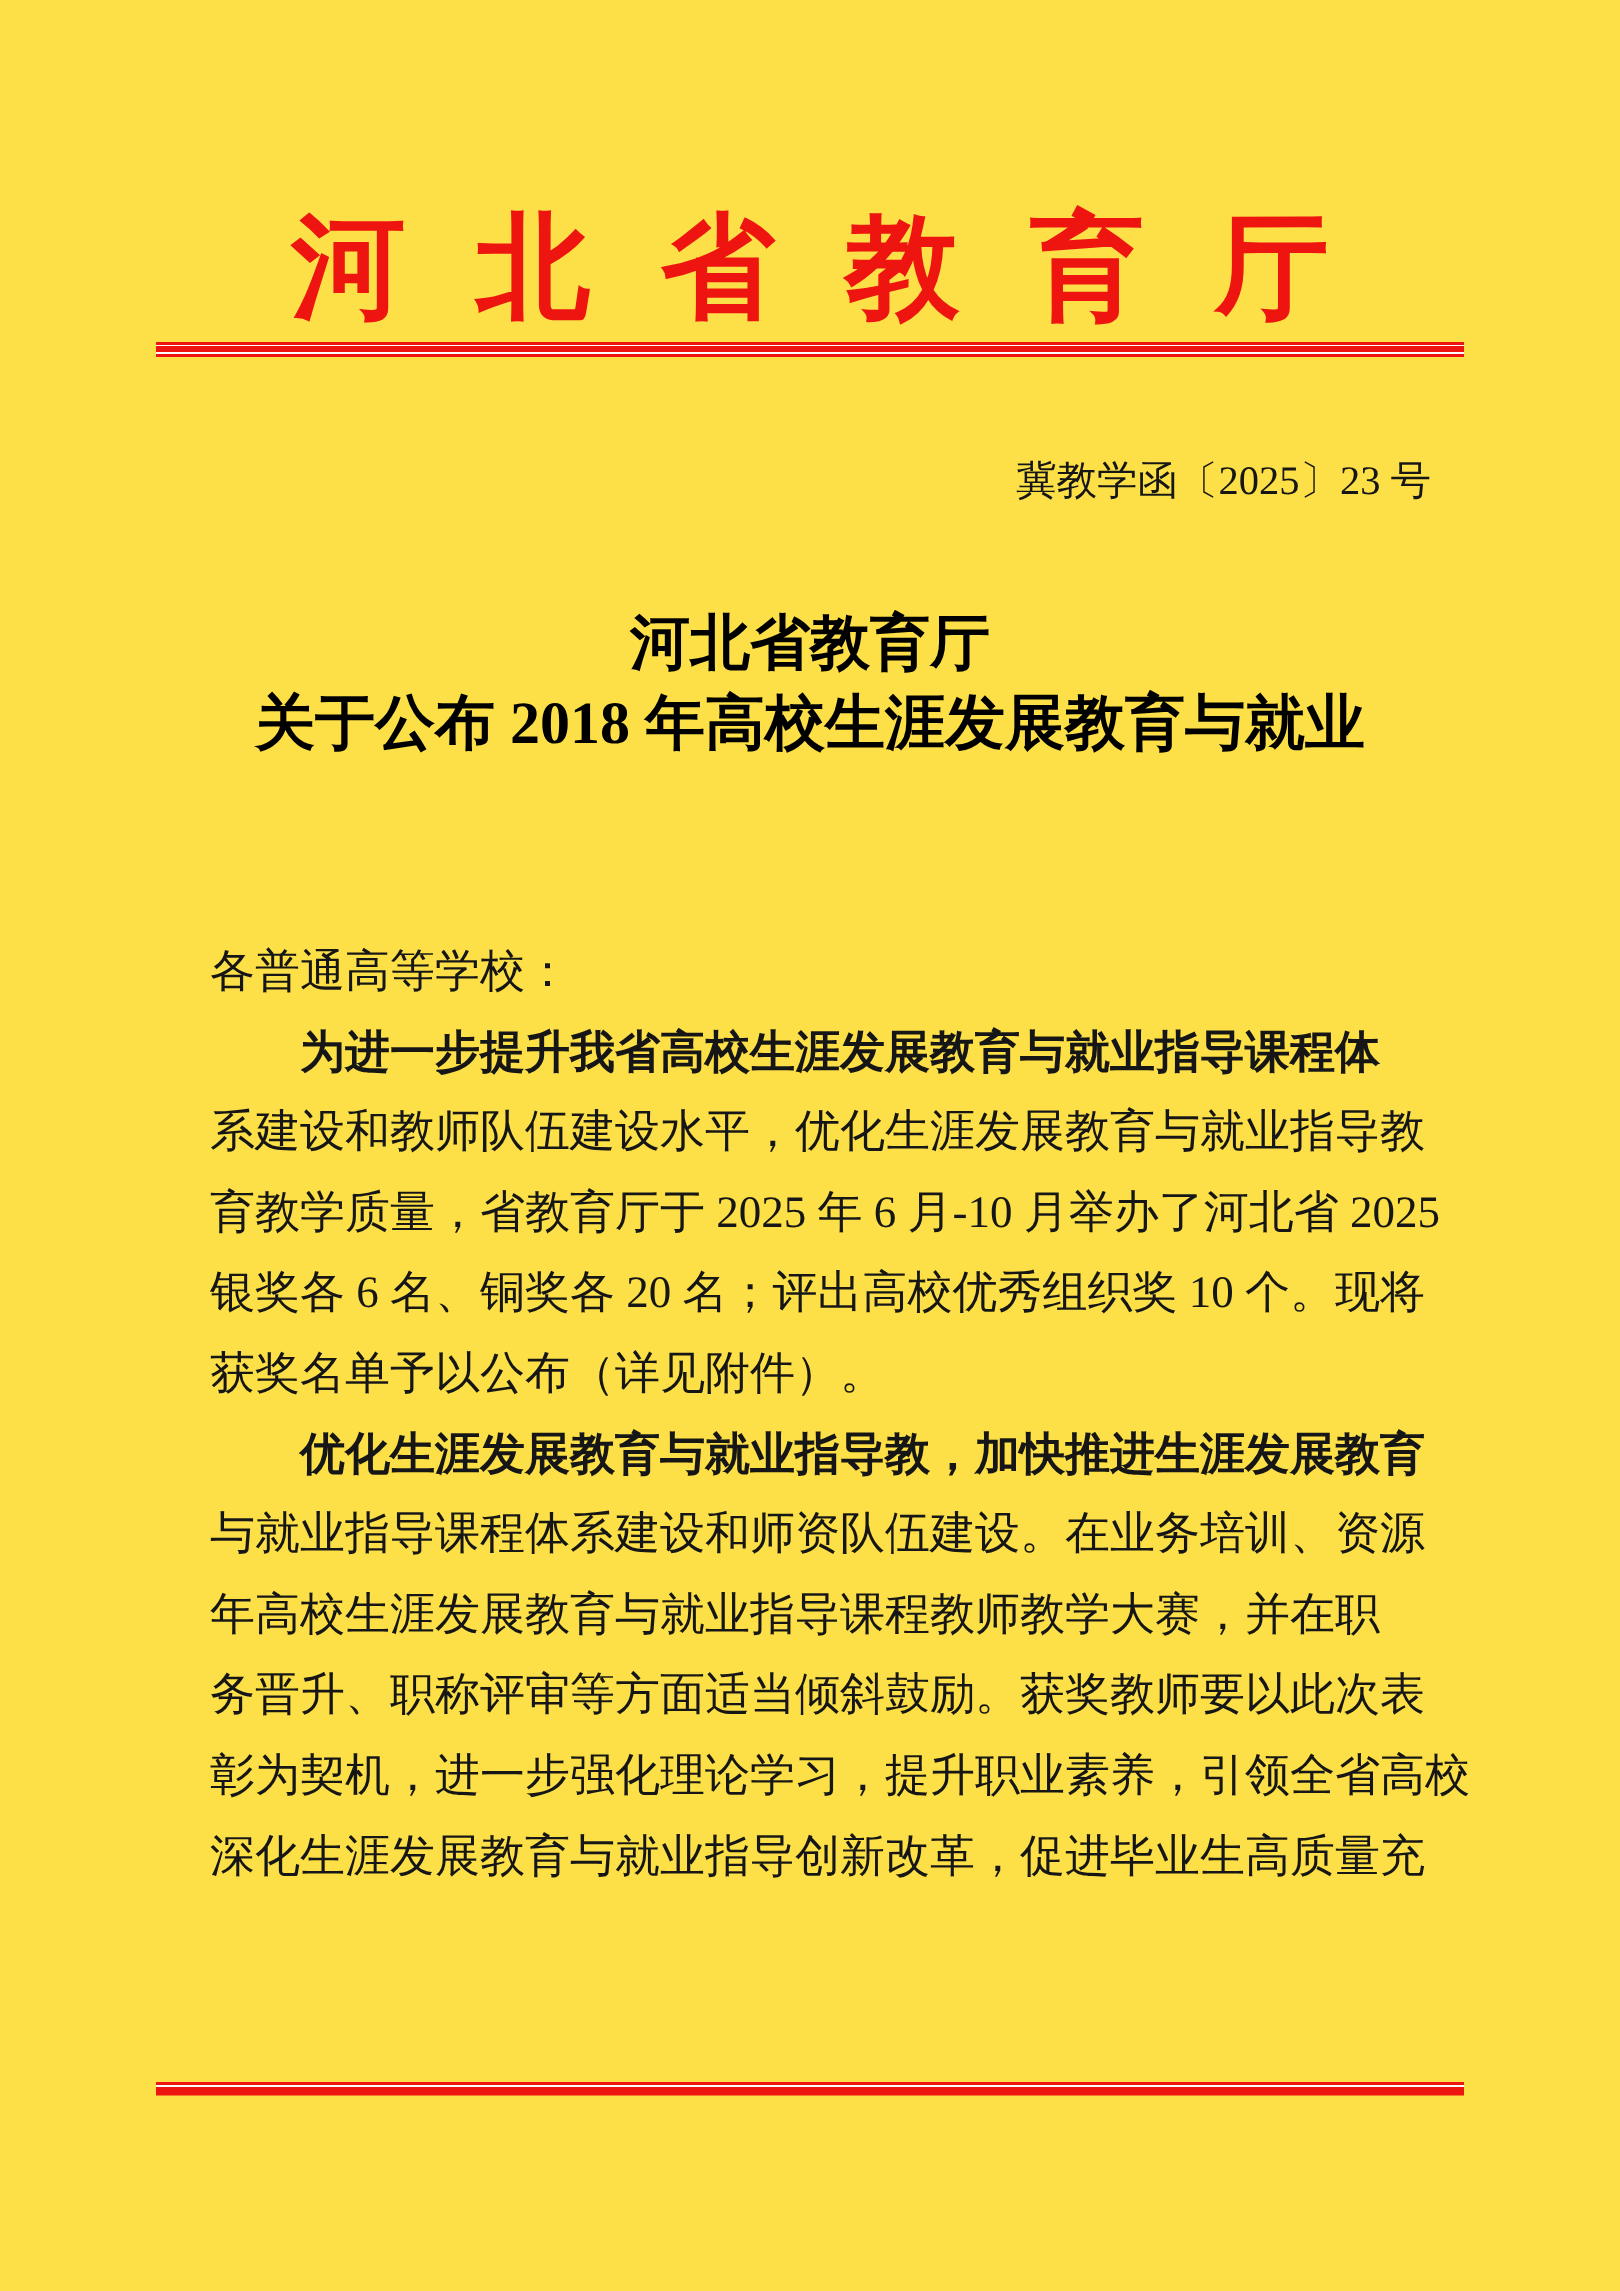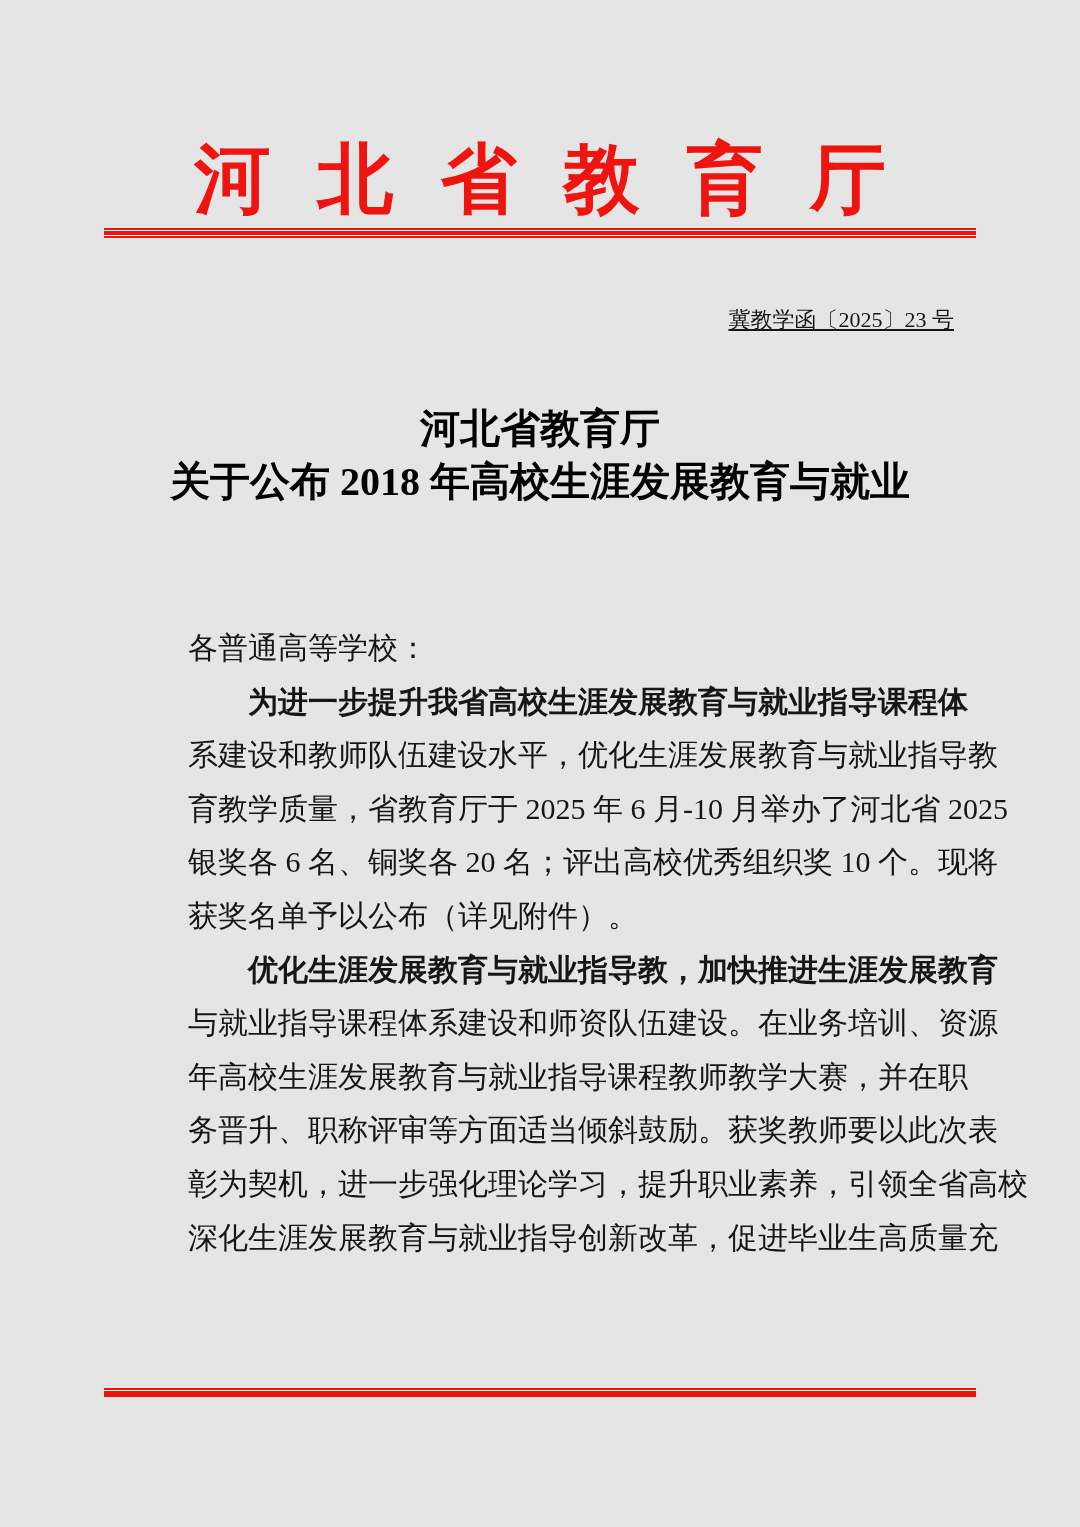--- a/index.html
+++ b/index.html
@@ -4,21 +4,21 @@
 <style>
   :root{
     --red:#ee1410;
     --ink:#161616;
   }
   html,body{margin:0;padding:0;background:#ffffff;}
   .page{
     position:relative;
     width:1080px;
     height:1527px;
-    background:#e5e5e5;
+    background:#fde047;
     font-family:"Liberation Serif","DejaVu Serif",serif;
     color:var(--ink);
     overflow:hidden;
   }
   
   .agency{
     position:absolute;
     top:138px;
     left:0;
     width:100%;
@@ -45,25 +45,24 @@
       var(--red) 0%, var(--red) 18%,
       #ffffff 18%, #ffffff 30%,
       var(--red) 30%, var(--red) 70%,
       #ffffff 70%, #ffffff 82%,
       var(--red) 82%, var(--red) 100%);
   }
   .doc-number{
     position:absolute;
     top:301px;
     right:126px;
-    font-size:22px;
+    font-size:27px;
     line-height:38px;
     color:var(--ink);
     white-space:nowrap;
-    text-decoration:underline;
   }
   .title{
     position:absolute;
     top:402px;
     left:0;
     width:100%;
     text-align:center;
     font-size:40px;
     line-height:53px;
     font-weight:700;
@@ -72,21 +71,20 @@
   .title .title-line{white-space:nowrap;}
   .body-text{
     position:absolute;
     top:621px;
     left:140px;
     width:812px;
     font-size:30px;
     line-height:53.6px;
     font-weight:400;
     color:var(--ink);
-    margin-left:48px;
   }
   .body-text .line{white-space:nowrap;}
   .body-text .line.indent{text-indent:60px;font-weight:bold;}
   
   .rule-bottom{
     position:absolute;
     left:104px;
     top:1388px;
     width:872px;
     height:9px;

